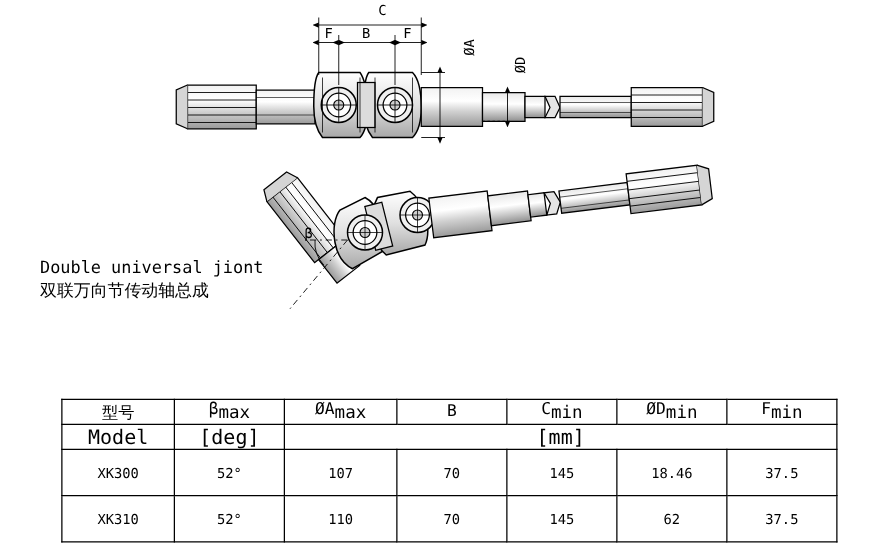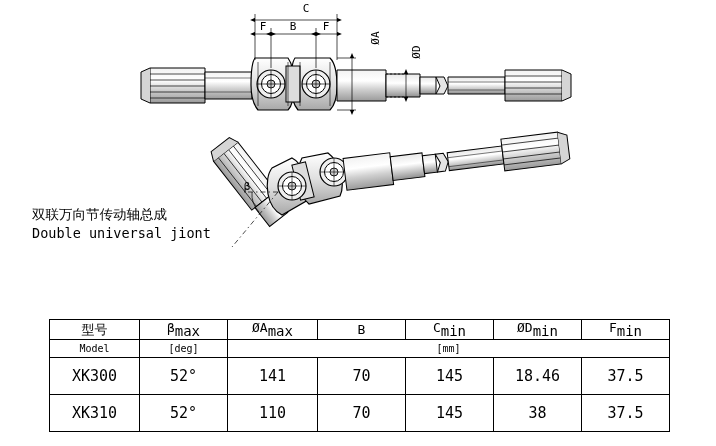--- a/index.html
+++ b/index.html
@@ -51,22 +51,22 @@
   table.spec td, table.spec th {
     border: 1px solid #000;
     text-align: center;
     vertical-align: middle;
     font-family: "DejaVu Sans Mono", "Liberation Mono", monospace;
     font-weight: normal;
     color: #000;
     padding: 0;
   }
   table.spec tr.head1 td { height: 19px; font-size: 13px; }
-  table.spec tr.head2 td { height: 17px; font-size: 10px; }
-  table.spec tr.datarow td { height: 36px; font-size: 15px; }
+  table.spec tr.head2 td { height: 17px; font-size: 16px; }
+  table.spec tr.datarow td { height: 36px; font-size: 11px; }
   .sub {
     font-size: 14px;
     vertical-align: sub;
     letter-spacing: 0;
   }
   .dim-text {
     font-family: "DejaVu Sans Mono", "Liberation Mono", monospace;
     font-size: 11px;
     fill: #000;
   }
@@ -241,22 +241,22 @@
       <g stroke="#000" fill="none" stroke-width="0.7">
         <line x1="278" y1="192" x2="232" y2="247" stroke-dasharray="5,3,1.5,3"></line>
         <line x1="278" y1="192" x2="244" y2="192" stroke-dasharray="5,3,1.5,3"></line>
         <path d="M252,192 A 26 26 0 0 0 259,212" stroke-dasharray="0"></path>
       </g>
       <text class="dim-text" x="247" y="190" text-anchor="middle">β</text>
     </g>
   </svg>
 
   <div class="caption">
+    <div>Double universal jiont</div>
     <div>双联万向节传动轴总成</div>
-    <div>Double universal jiont</div>
   </div>
 
   <table class="spec">
     <colgroup>
       <col style="width:90px">
         <col style="width:88px">
         <col style="width:90px">
       <col style="width:88px">
         <col style="width:88px">
         <col style="width:88px">
@@ -287,31 +287,31 @@
         </td>
       </tr>
       <tr class="head2">
         <td>Model</td>
         <td>[deg]</td>
         <td colspan="5">[mm]</td>
       </tr>
       <tr class="datarow">
         <td>XK300</td>
         <td>52°</td>
-        <td>141</td>
+        <td>107</td>
         <td>70</td>
         <td>145</td>
         <td>18.46</td>
         <td>37.5</td>
       </tr>
       <tr class="datarow">
         <td>XK310</td>
         <td>52°</td>
         <td>110</td>
         <td>70</td>
         <td>145</td>
-        <td>38</td>
+        <td>62</td>
         <td>37.5</td>
       </tr>
     </tbody>
   </table>
 
 </div>
 
 </body></html>

